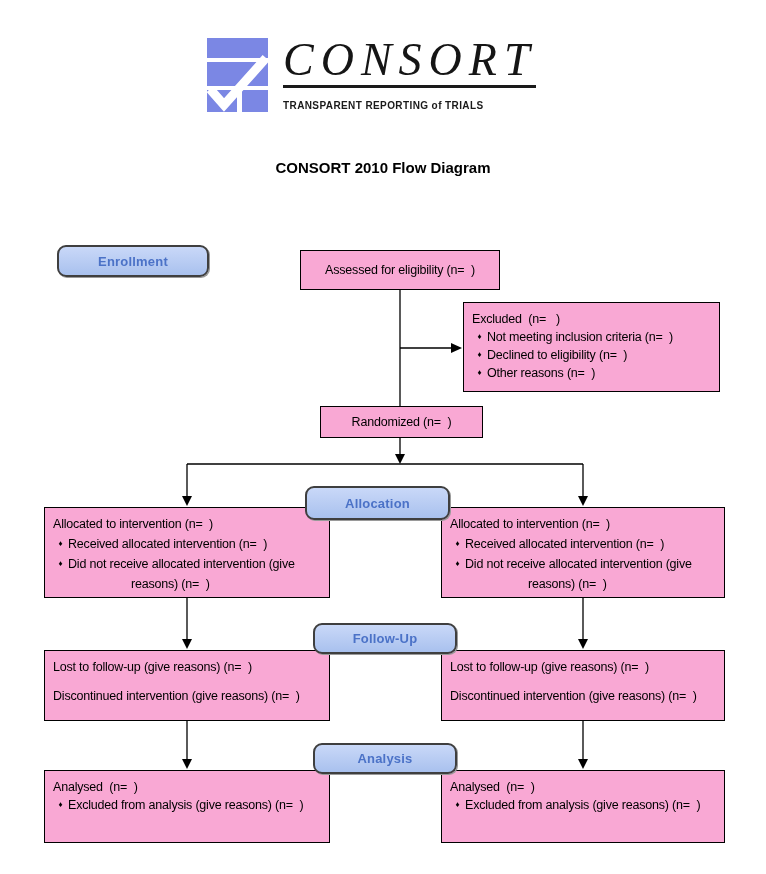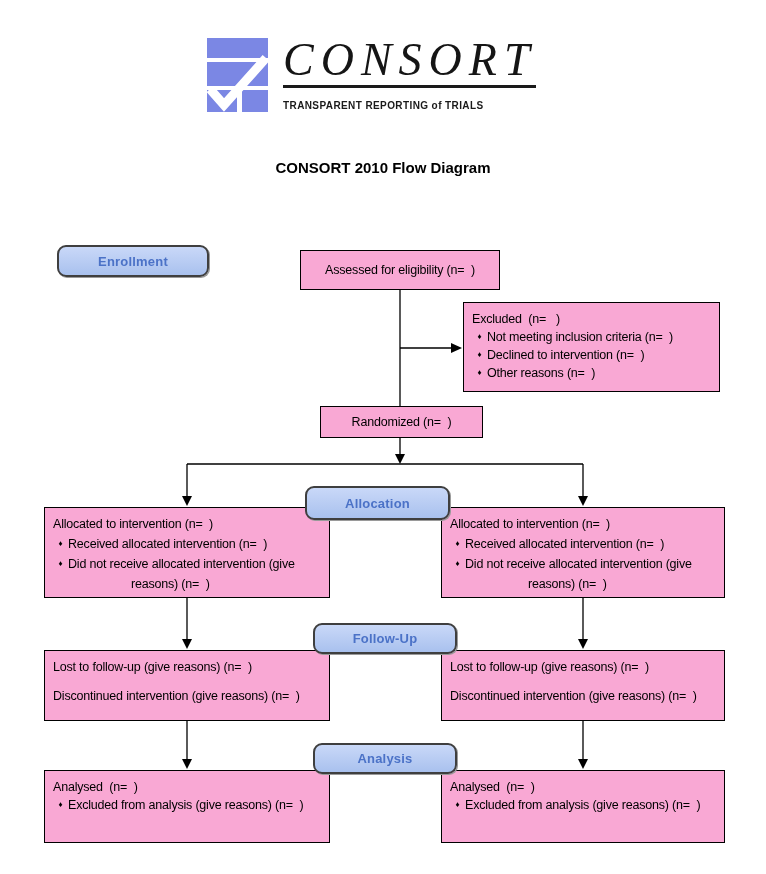--- a/index.html
+++ b/index.html
@@ -107,21 +107,21 @@
 
   <div class="fbox" style="left:463px; top:302px; width:257px; height:90px;">
     <div class="boxpad">
       <div class="bline pre">Excluded  (n=   )</div>
       <div class="bullet-row bline">
         <span class="bullet-mark">♦</span>
         <span class="pre">Not meeting inclusion criteria (n=  )</span>
       </div>
       <div class="bullet-row bline">
         <span class="bullet-mark">♦</span>
-        <span class="pre">Declined to intervention (n=  )</span>
+        <span class="pre">Declined to eligibility (n=  )</span>
       </div>
       <div class="bullet-row bline">
         <span class="bullet-mark">♦</span>
         <span class="pre">Other reasons (n=  )</span>
       </div>
     </div>
   </div>
 
   <div class="fbox centered" style="left:320px; top:406px; width:163px; height:32px;justify-content:center;">
     <span class="pre">Randomized (n=  )</span>

